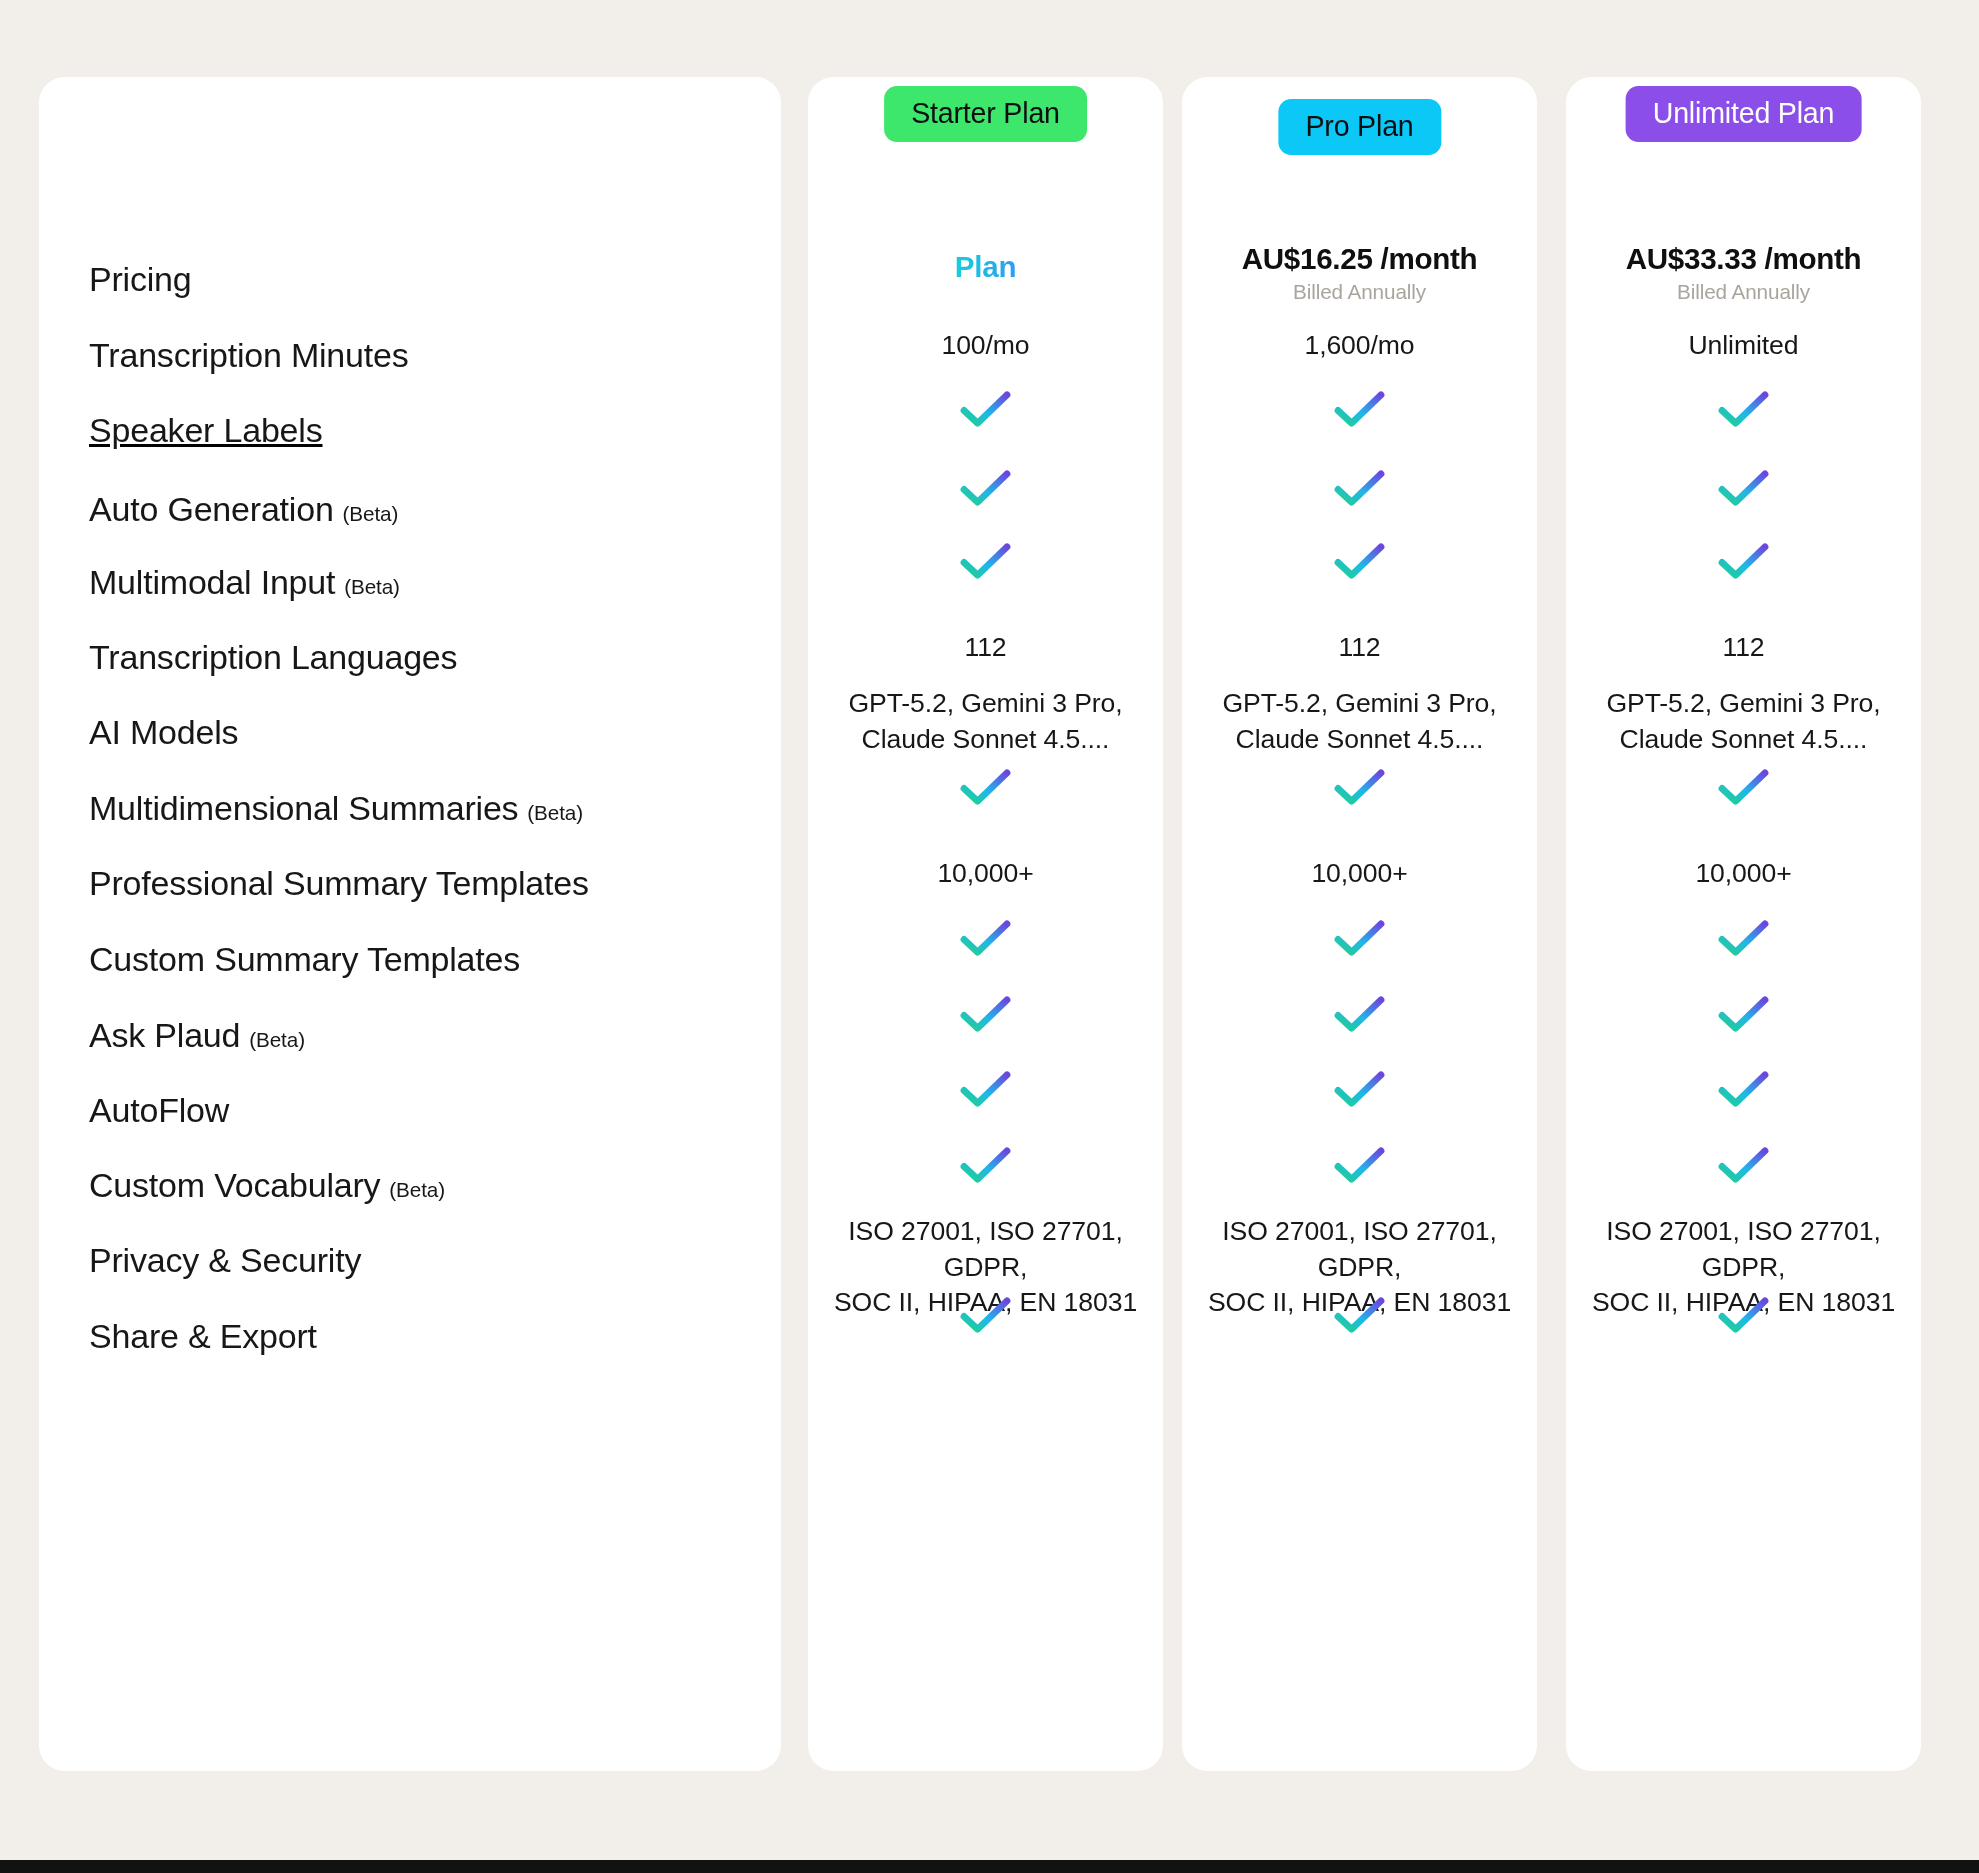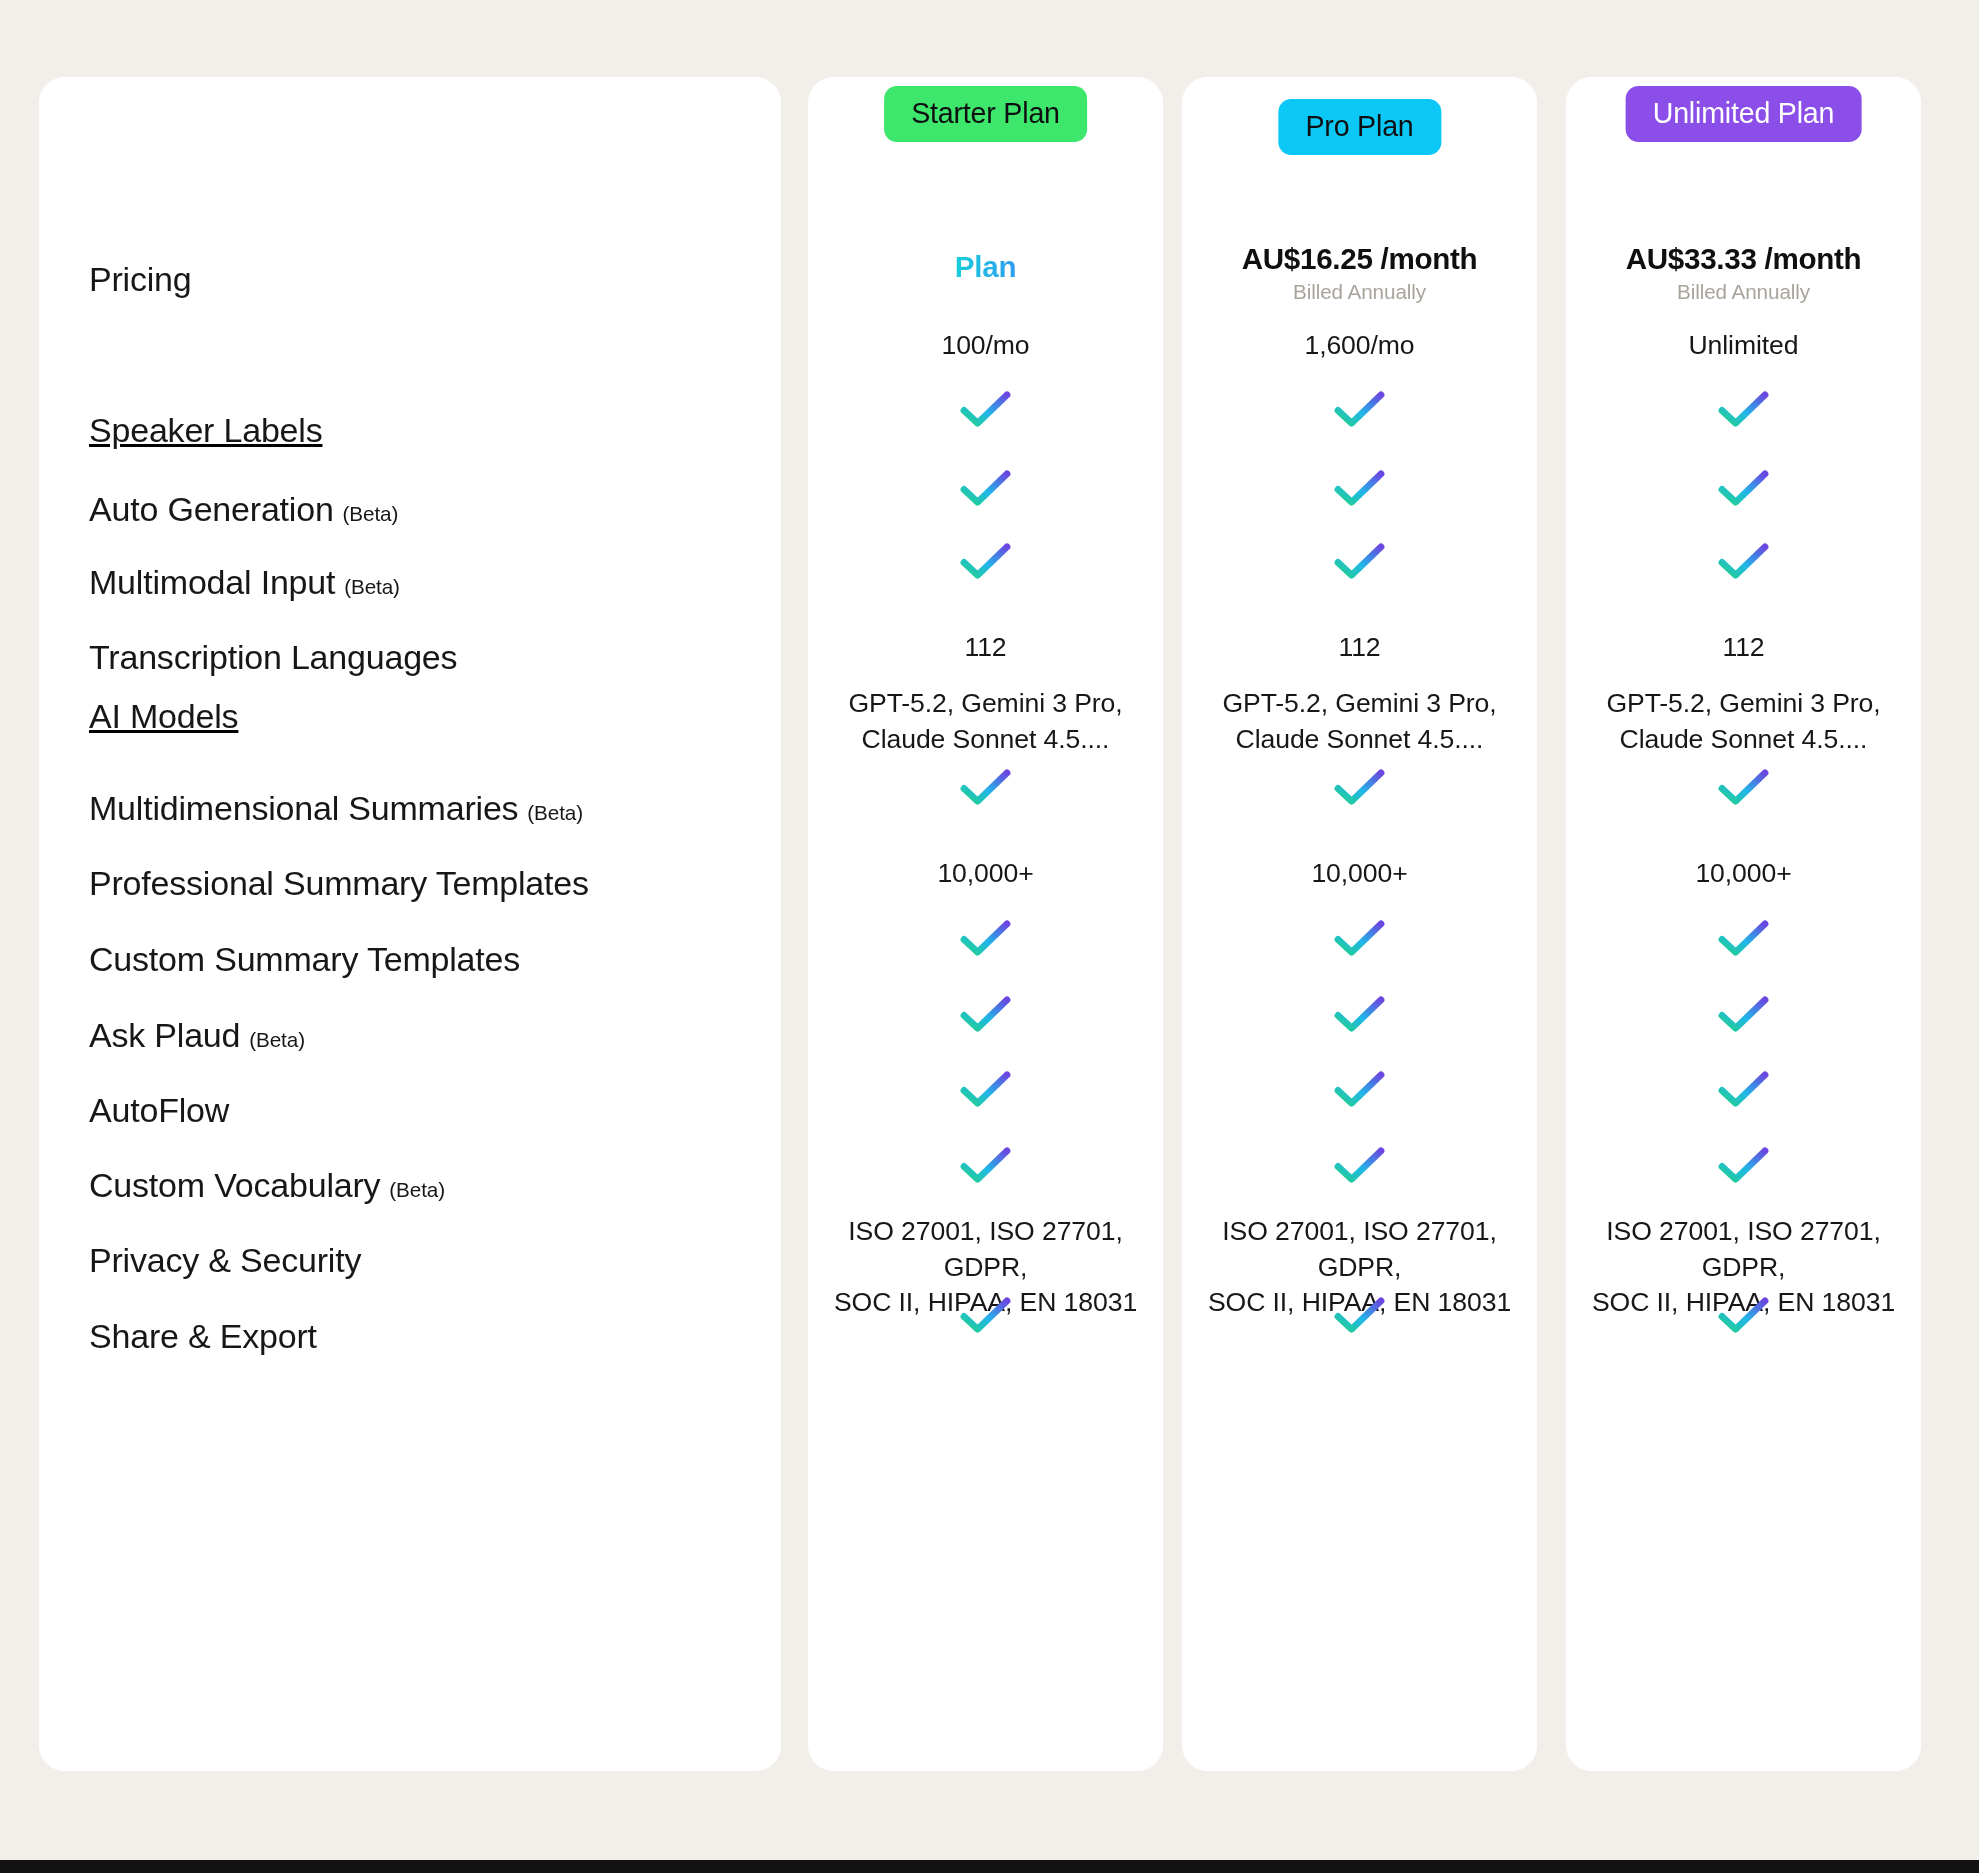--- a/index.html
+++ b/index.html
@@ -164,35 +164,38 @@
 
   <div class="card" id="card-features"></div>
   <div class="card" id="card-starter"></div>
   <div class="card" id="card-pro"></div>
   <div class="card" id="card-unlimited"></div>
 
   <div class="feature-list" id="feature-list">
       <div class="feature-row" style="top: 183px;">
         <span class="feature-label">Pricing</span>
       </div>
+      <div class="feature-row" style="top: 259px;">
+        <span class="feature-label">Transcription Minutes</span>
+      </div>
       <div class="feature-row" style="top: 334px; text-decoration: underline;">
         <span class="feature-label">Speaker Labels</span>
       </div>
       <div class="feature-row" style="top: 413px;">
         <span class="feature-label">Auto Generation</span>
         <span class="feature-beta">(Beta)</span>
       </div>
       <div class="feature-row" style="top: 486px;">
         <span class="feature-label">Multimodal Input</span>
         <span class="feature-beta">(Beta)</span>
       </div>
       <div class="feature-row" style="top: 561px;">
         <span class="feature-label">Transcription Languages</span>
       </div>
-      <div class="feature-row" style="top: 620px; text-decoration: underline;">
+      <div class="feature-row" style="top: 636px;">
         <span class="feature-label">AI Models</span>
       </div>
       <div class="feature-row" style="top: 712px;">
         <span class="feature-label">Multidimensional Summaries</span>
         <span class="feature-beta">(Beta)</span>
       </div>
       <div class="feature-row" style="top: 787px;">
         <span class="feature-label">Professional Summary Templates</span>
       </div>
       <div class="feature-row" style="top: 863px;">

